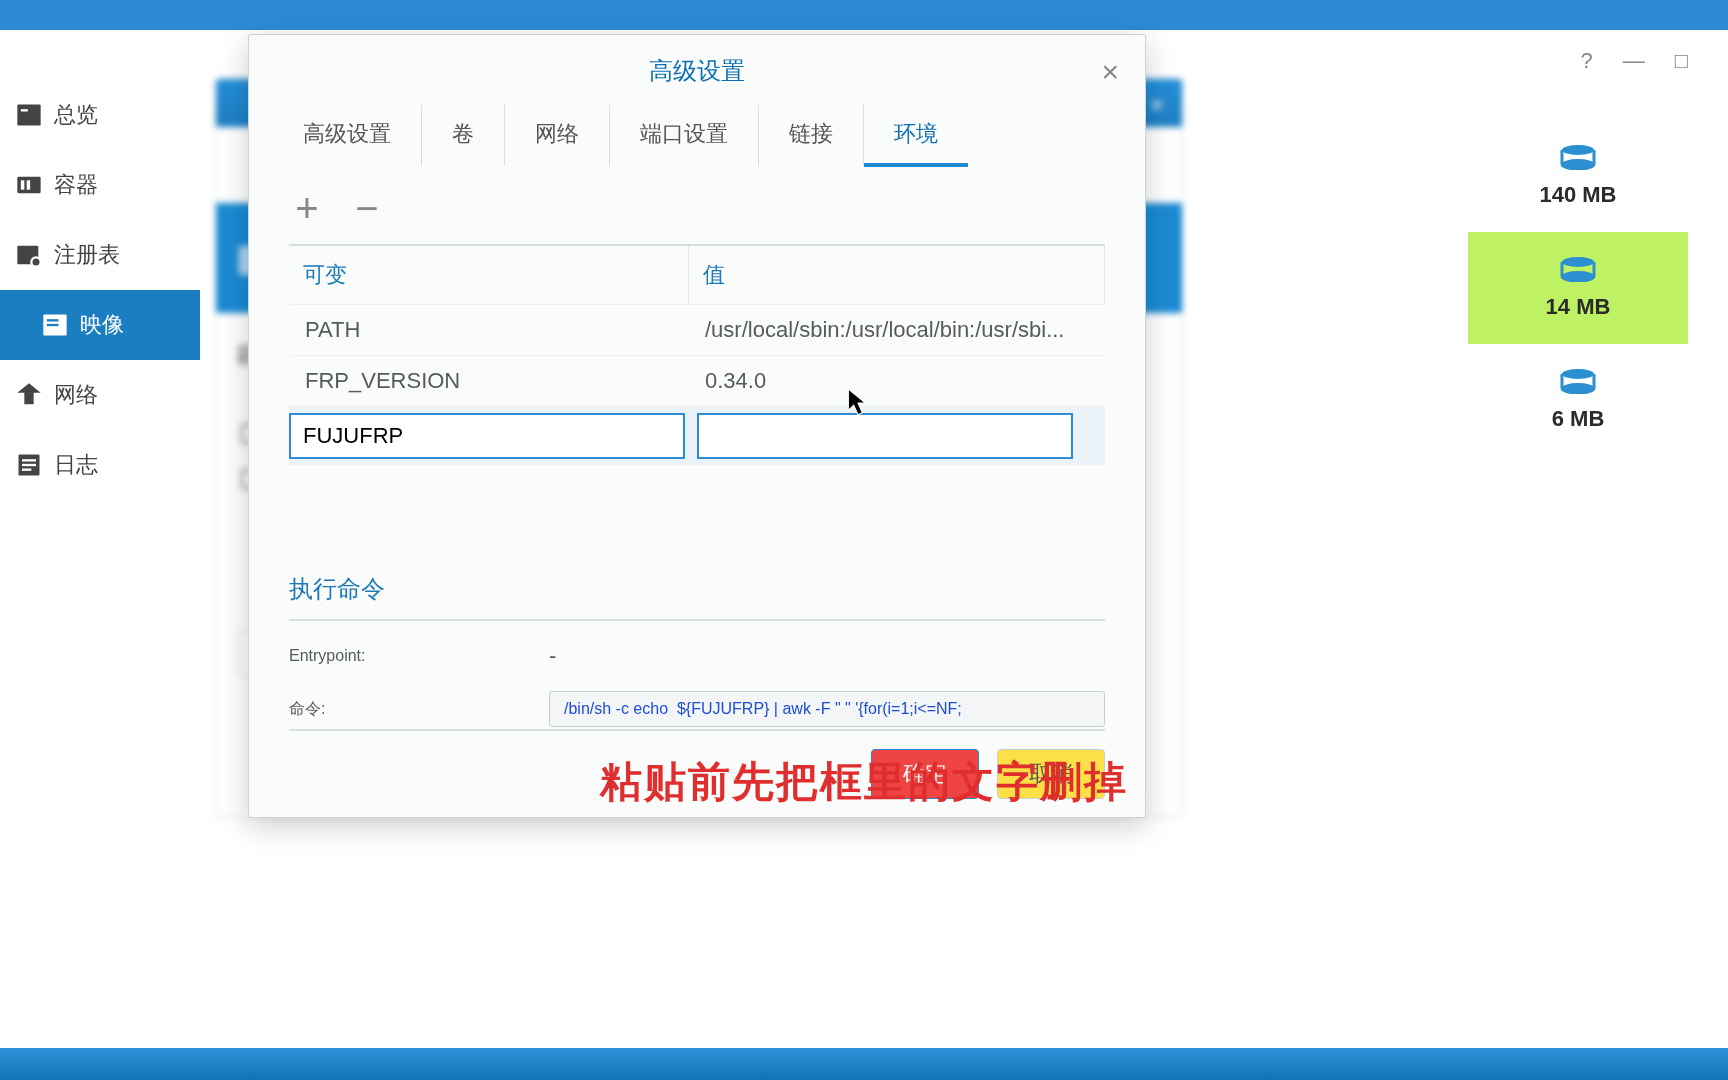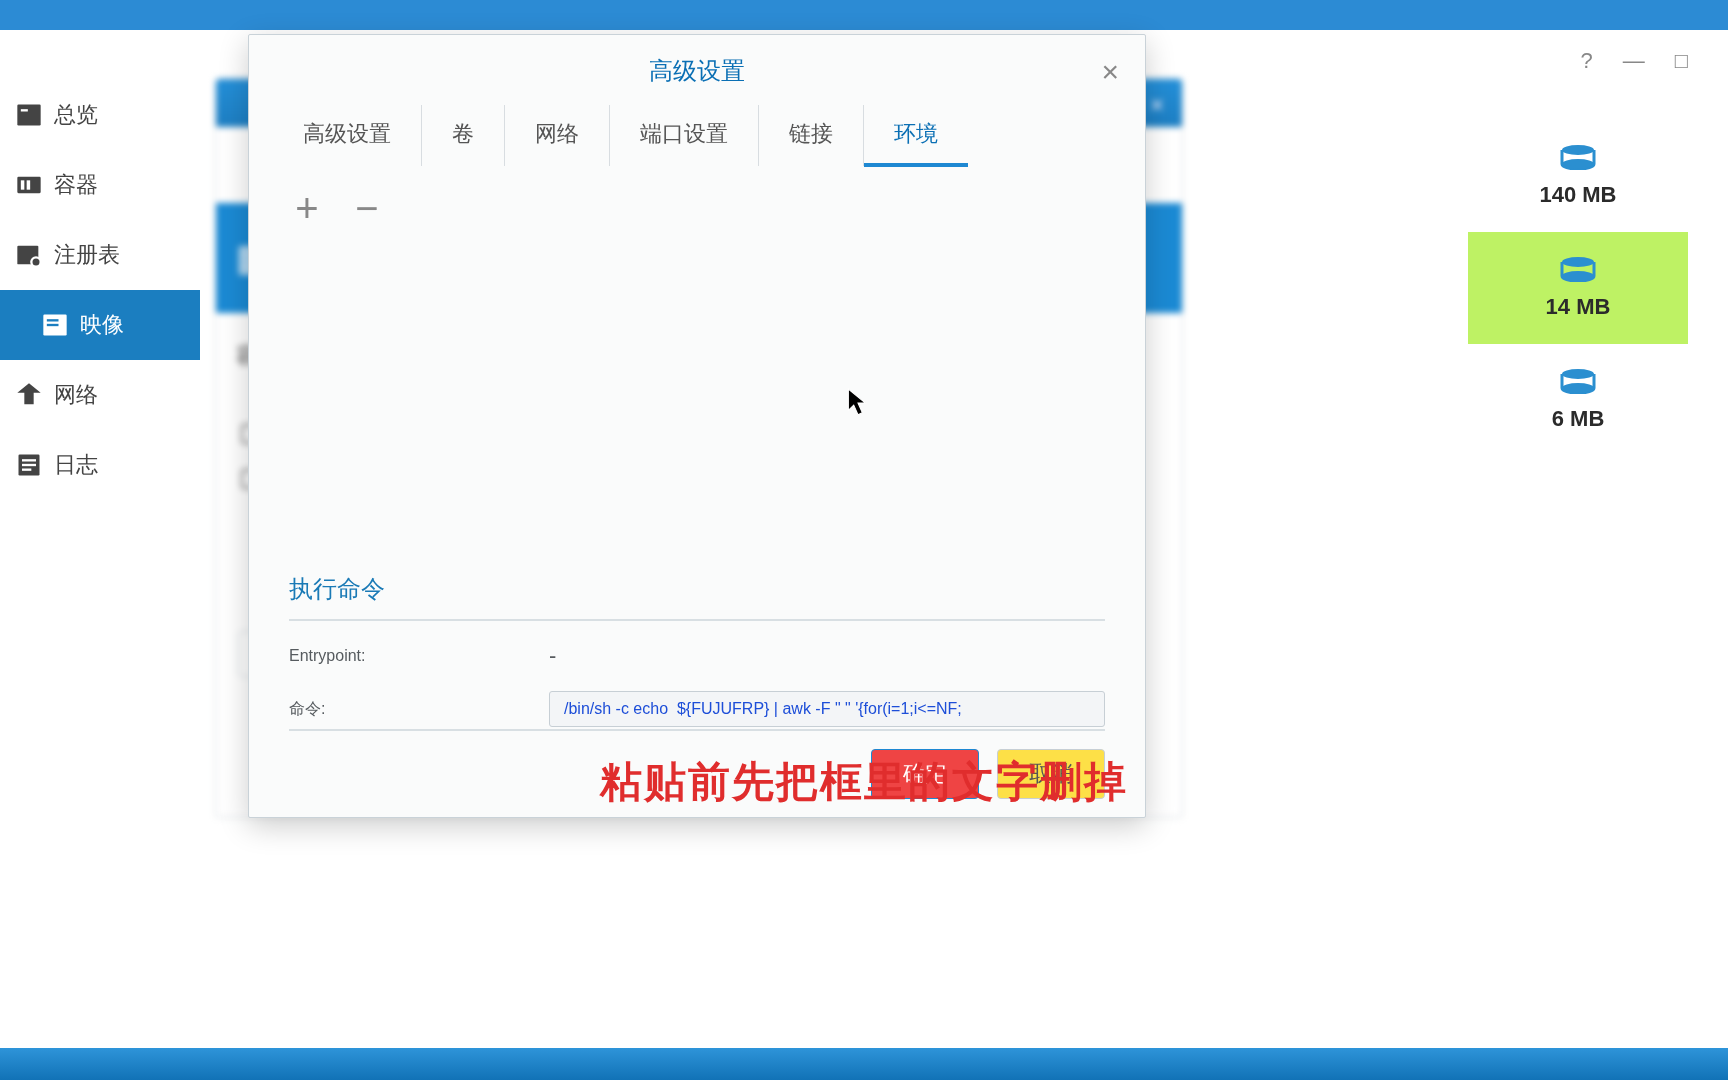--- a/index.html
+++ b/index.html
@@ -204,20 +204,38 @@
     <div class="tab">链接</div>
     <div class="tab active">环境</div>
   </div>
 
   <div class="env-body">
     <div class="toolbar">
       <div class="toolbar-btn">+</div>
       <div class="toolbar-btn">−</div>
     </div>
 
+    <div class="env-table">
+      <div class="env-header">
+        <div class="env-col-key">可变</div>
+        <div class="env-col-val">值</div>
+      </div>
+      <div class="env-row">
+        <div class="env-col-key">PATH</div>
+        <div class="env-col-val">/usr/local/sbin:/usr/local/bin:/usr/sbi...</div>
+      </div>
+      <div class="env-row">
+        <div class="env-col-key">FRP_VERSION</div>
+        <div class="env-col-val">0.34.0</div>
+      </div>
+      <div class="env-row editing">
+        <input class="env-input key" value="FUJUFRP" style="">
+        <input class="env-input val" value="" style="">
+      </div>
+    </div>
   </div>
 
   <div class="exec-section">
     <div class="exec-title">执行命令</div>
     <div class="exec-row">
       <div class="exec-label">Entrypoint:</div>
       <div class="exec-val">-</div>
     </div>
     <div class="exec-row">
       <div class="exec-label">命令:</div>

